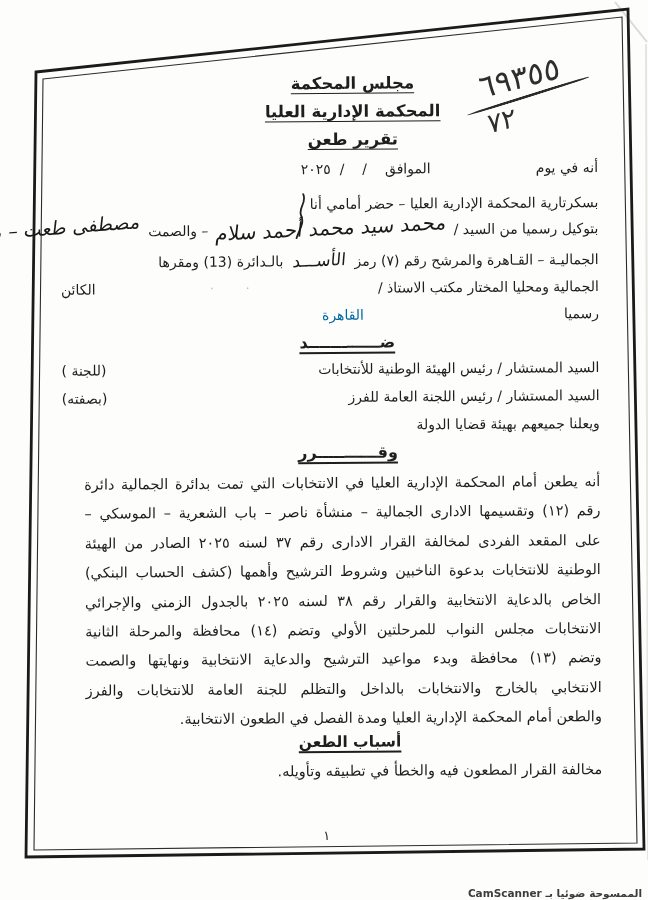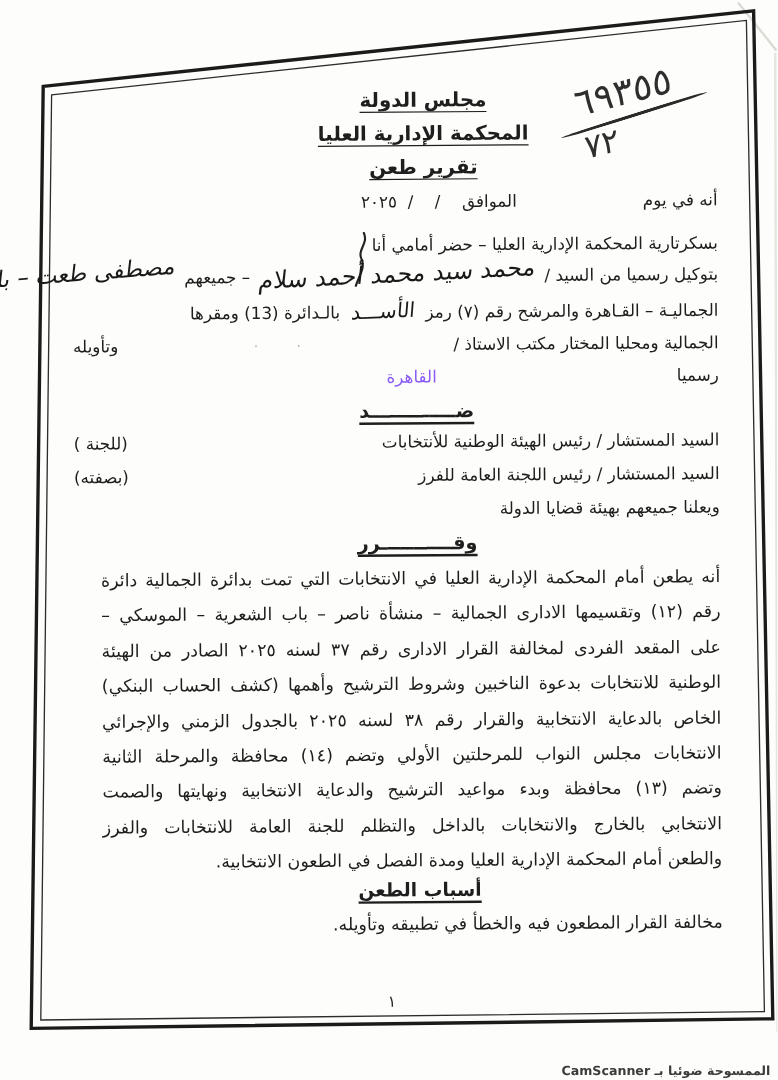--- a/index.html
+++ b/index.html
@@ -33,21 +33,21 @@
   .l-2 { top:193px; }
   .l-3 { top:216px; }
   .l-4 { top:250px; }
   .l-5 { top:280px; left:62px; display:flex; justify-content:space-between; white-space:nowrap; }
   .l-6 { top:307px; }
 
   .sp105 { display:inline-block; width:105px; }
   .sp18  { display:inline-block; width:18px; }
   .sp200 { display:inline-block; width:200px; }
   .pre { white-space:pre;margin-left:17px; }
-  .faint { color:#8b5cf6; }
+  .faint { color:#0369a1; }
   .dots { color:#b9b9b2; font-size:12px; letter-spacing:14px; align-self:center; }
 
   .hand {
     display:inline-block; font-size:20px; letter-spacing:-0.5px;
     transform:rotate(-2.5deg) skewX(-9deg); margin:0 7px; color:#191919;
   }
   .hand-addr { transform:rotate(-4deg) skewX(-11deg); font-size:19px; }
   .hand-symbol { font-size:17px; margin:0 9px; transform:rotate(-2deg) skewX(-7deg); }
   .flourish { vertical-align:-30px; margin-left:4px; }
 
@@ -98,47 +98,47 @@
 
   <div class="content">
 
     <div class="case-no">
       <span class="num">٦٩٣٥٥</span>
       <div class="bar"></div>
       <span class="den">٧٢</span>
     </div>
 
     <div class="hdr">
-      <div><span>مجلس الدولة</span></div>
+      <div><span>مجلس المحكمة</span></div>
       <div><span>المحكمة الإدارية العليا</span></div>
       <div><span>تقرير طعن</span></div>
     </div>
 
     <div class="line l-date">
       <span>أنه في يوم</span><span class="sp105"></span><span>الموافق</span><span class="sp18"></span><span class="pre">/    /  ٢٠٢٥</span>
     </div>
 
     <div class="line l-2">
       <span>بسكرتارية المحكمة الإدارية العليا – حضر أمامي أنا</span><svg class="flourish" width="16" height="46" viewBox="0 0 16 46">
           <path d="M10 1 C14 10 4 15 8 23 C11 30 6 36 3 45" stroke="#222" fill="none" stroke-width="1.8" stroke-linecap="round"></path>
         </svg>
     </div>
 
     <div class="line l-3">
-      <span>بتوكيل رسميا من السيد /</span><span class="hand">محمد سيد محمد أحمد سلام</span><span>– جميعهم</span><span class="hand hand-addr">مصطفى طعت – باب الشعرية</span>
+      <span>بتوكيل رسميا من السيد /</span><span class="hand">محمد سيد محمد أحمد سلام</span><span>– والصمت</span><span class="hand hand-addr">مصطفى طعت – باب الشعرية</span>
     </div>
 
     <div class="line l-4">
       <span>الجماليـة – القـاهرة والمرشح رقم (٧) رمز</span><span class="hand hand-symbol">الأســـد</span><span>بالـدائرة (13) ومقرها</span>
     </div>
 
     <div class="line l-5">
       <span>الجمالية ومحليا المختار مكتب الاستاذ /</span>
       <span class="dots">· ·</span>
-      <span>وتأويله</span>
+      <span>الكائن</span>
     </div>
 
     <div class="line l-6">
       <span>رسميا</span><span class="sp200"></span><span class="faint">القاهرة</span>
     </div>
 
     <div class="center-head vs-heading">ضـــــــــــــد</div>
 
     <div class="resp resp-1">
       <span>السيد المستشار / رئيس الهيئة الوطنية للأنتخابات</span>

